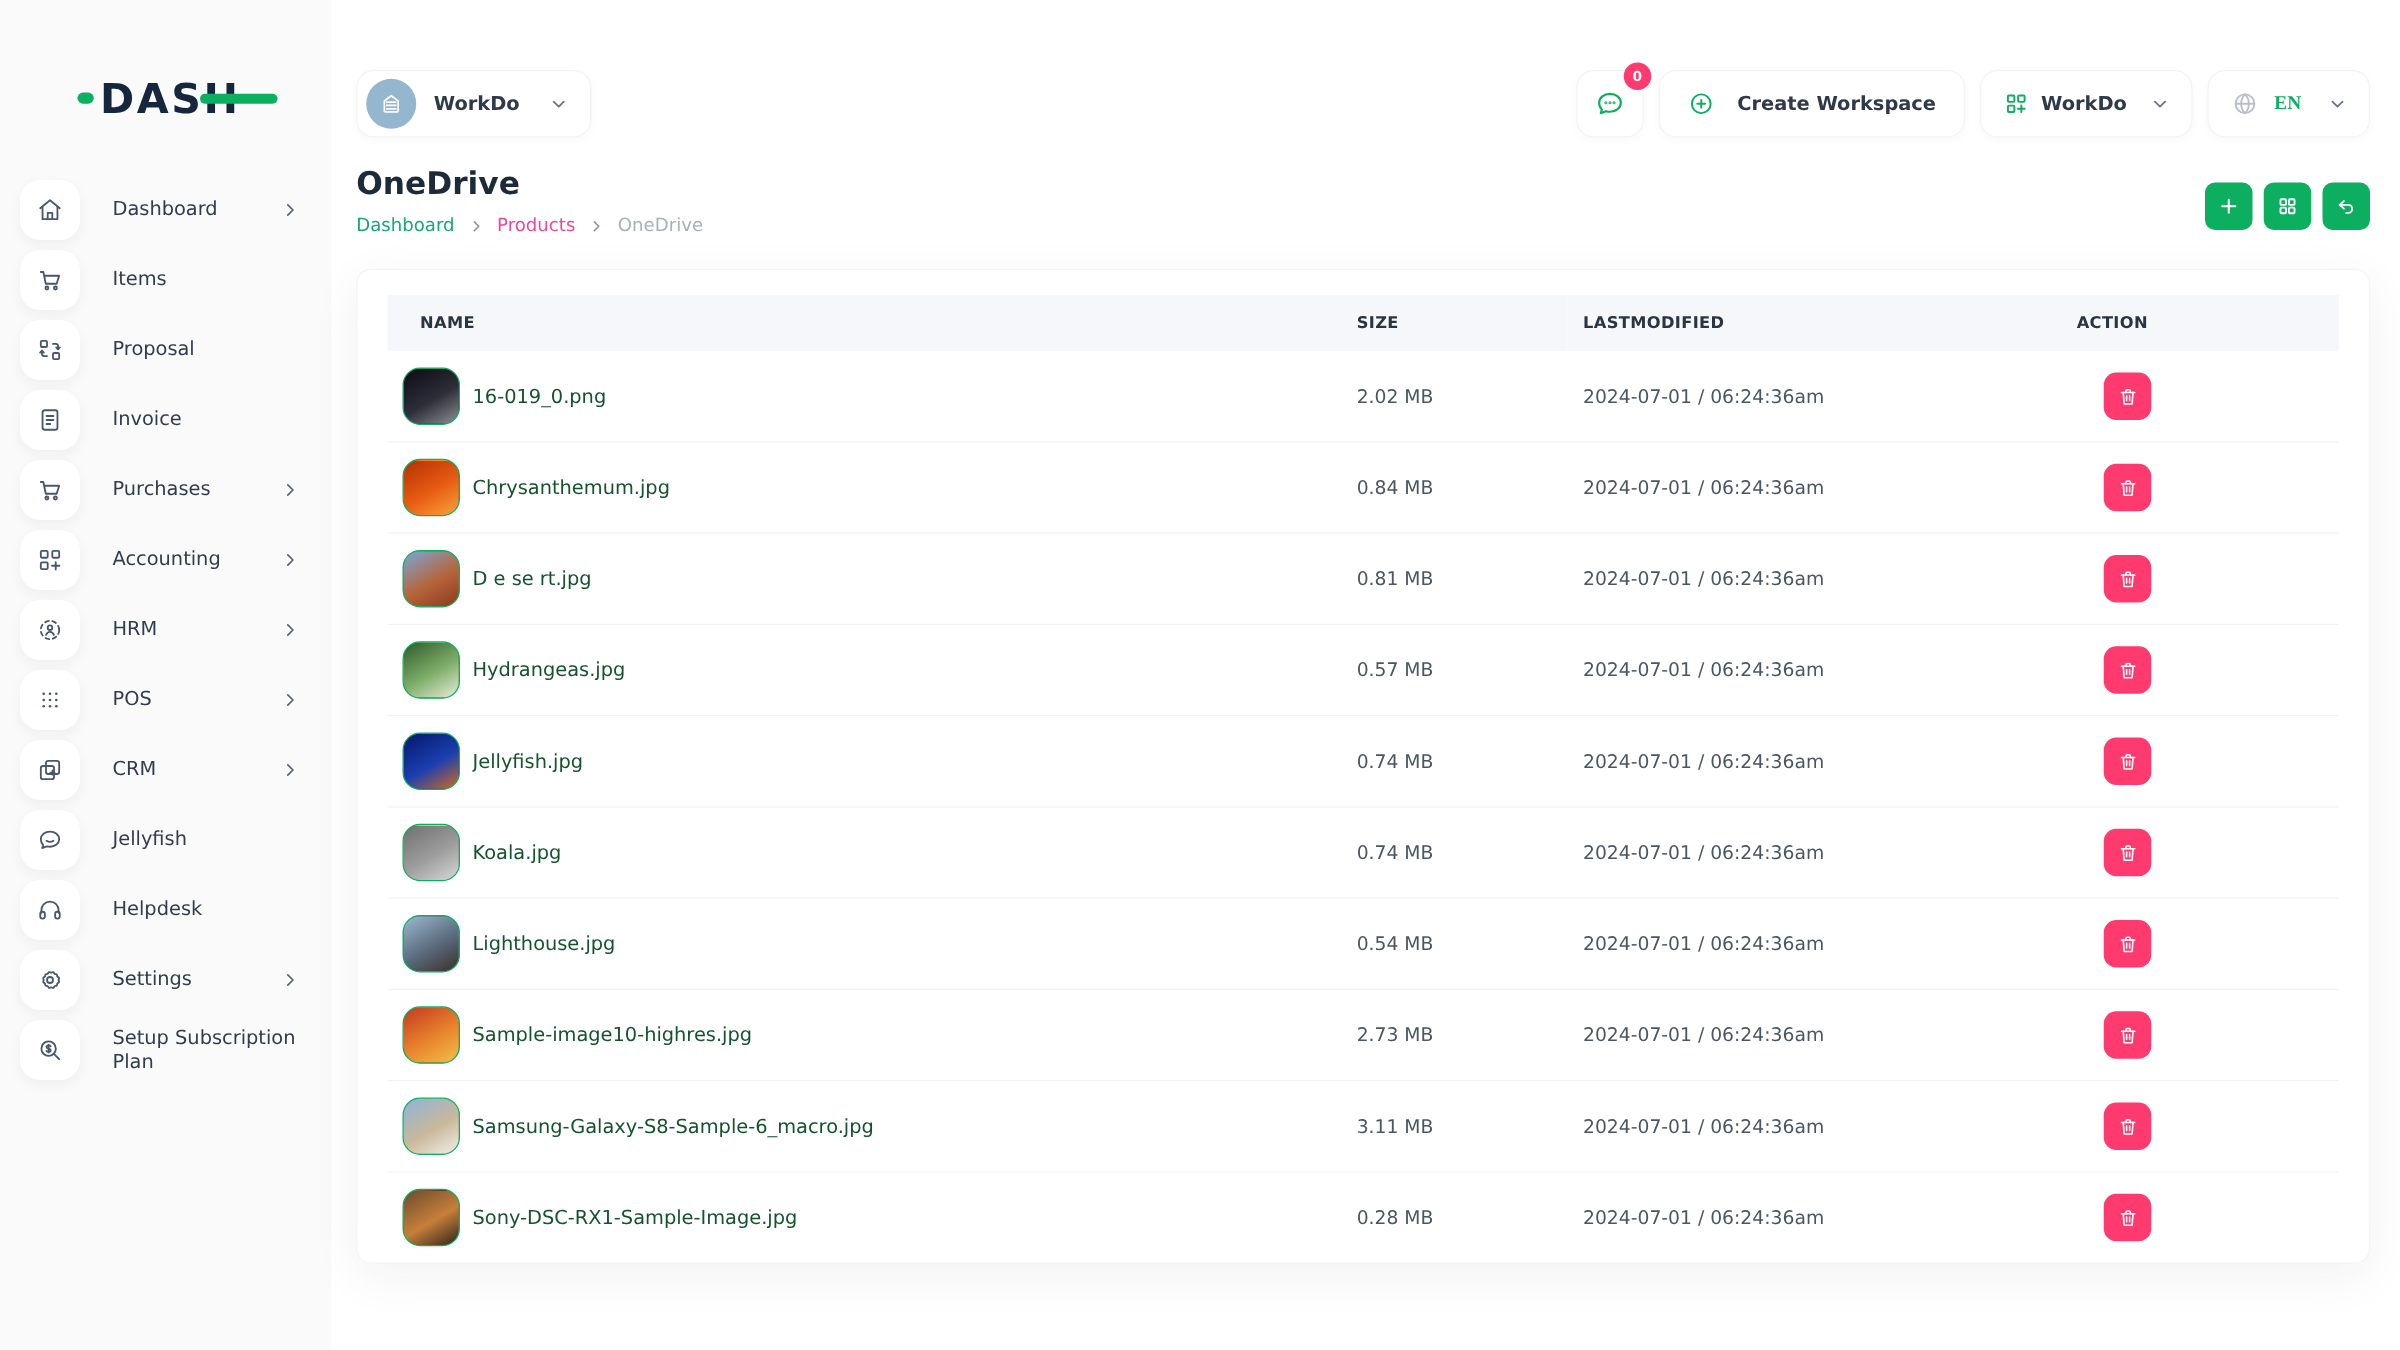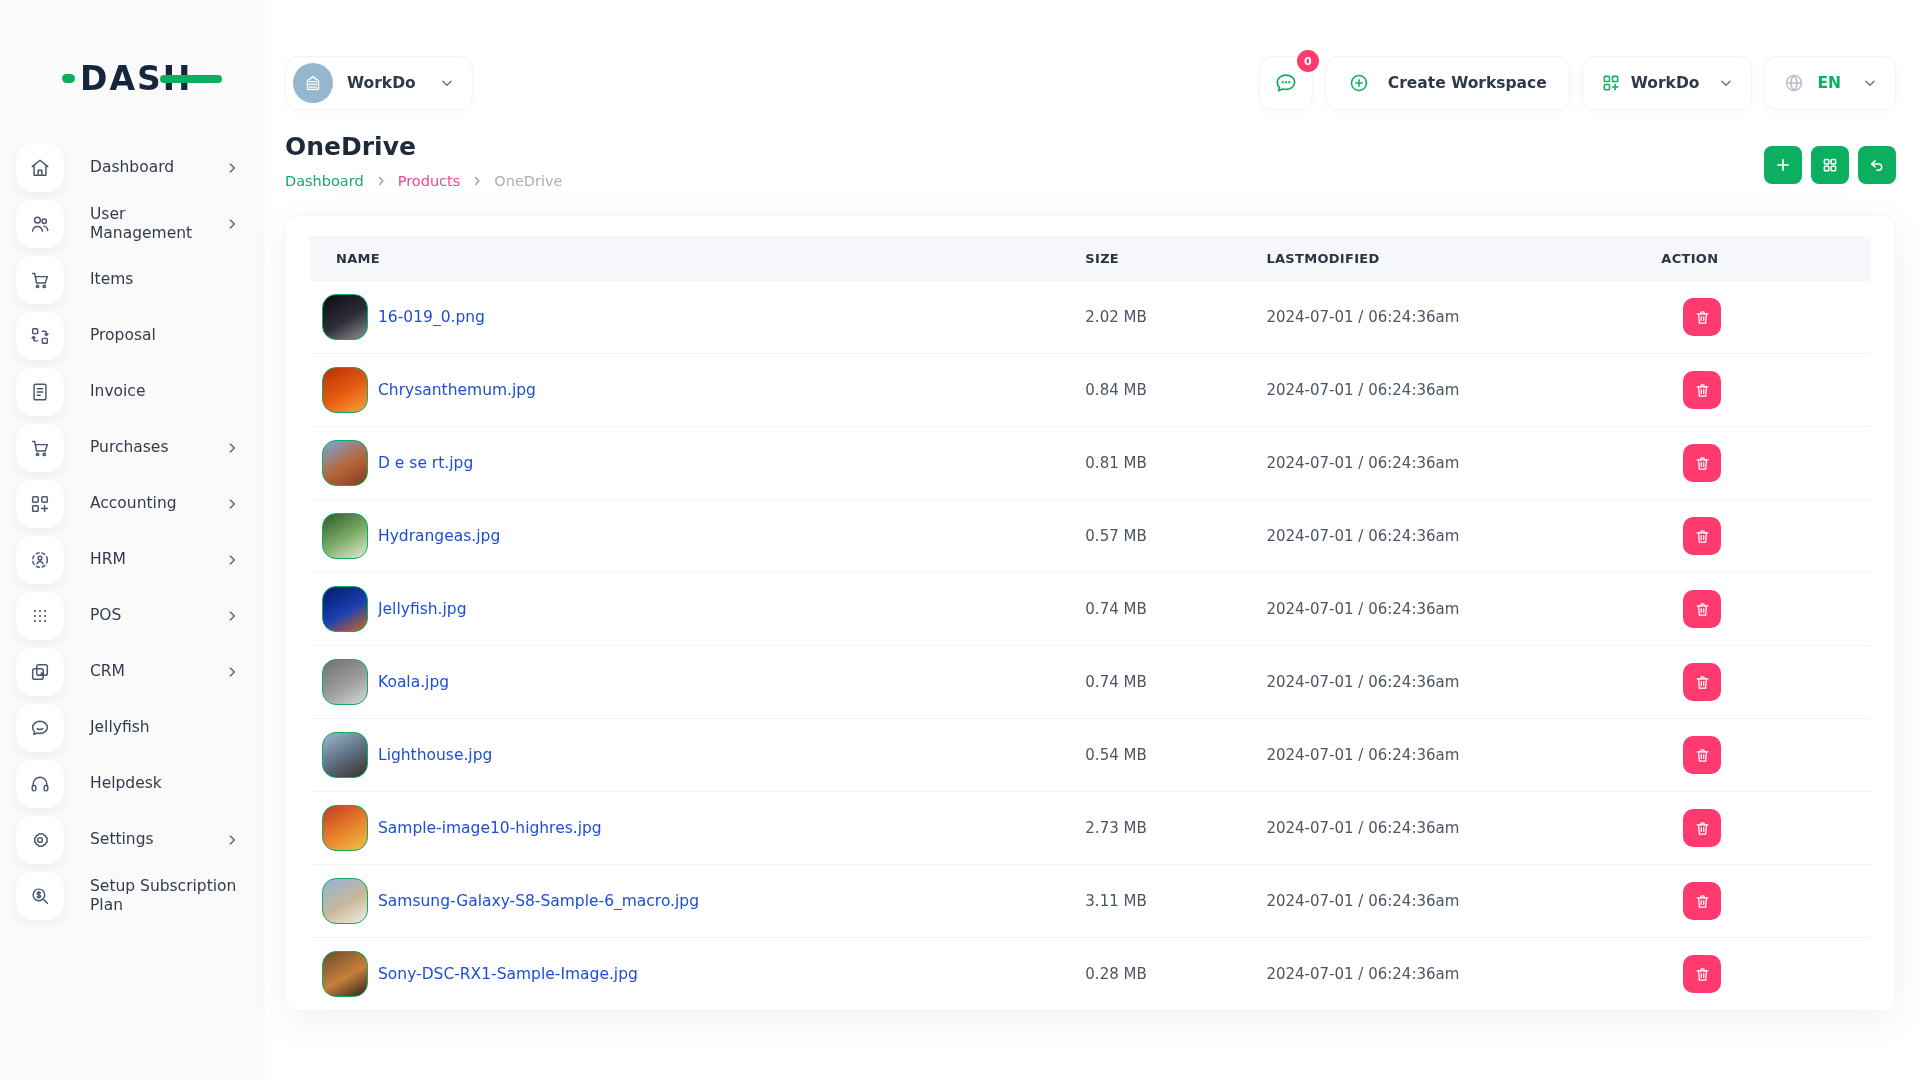--- a/index.html
+++ b/index.html
@@ -40,21 +40,21 @@
   .chat-btn svg { width:26px; height:26px; color:#0CAF60; }
   .badge { position:absolute; top:-7px; right:-7px; min-width:22px; height:22px; border-radius:11px;
            background:#FF3A6E; color:#fff; font-size:11px; font-weight:700;
            display:flex; align-items:center; justify-content:center; padding:0 6px; }
   .cw-btn { padding:0 22px; gap:18px; }
   .cw-btn svg { width:22px; height:22px; color:#0CAF60; }
   .wd-btn { padding:0 18px; gap:10px; }
   .wd-btn svg.grid { width:20px; height:20px; color:#0CAF60; }
   .lang-btn { padding:0 18px; gap:12px; }
   .lang-btn .globe { width:22px; height:22px; color:#b9bfca; }
-  .lang-code { font-size:15.5px; font-weight:700; color:#0CAF60; }
+  .lang-code { font-size:15.5px; font-weight:700; color:#0CAF60;font-family:Liberation Serif, serif; }
   
   .title-row { display:flex; justify-content:space-between; align-items:flex-start; margin-top:22px; }
   .page-title { font-size:25px; font-weight:700; color:#1c2a3a; }
   .breadcrumb { display:flex; align-items:center; gap:11px; margin-top:12px; font-size:14.5px; }
   .bc-link { color:#17a873; text-decoration:none; cursor:pointer; }
   .bc-mid { color:#ec4899; cursor:pointer; }
   .bc-current { color:#a9b0bb; }
   .bc-sep { color:#8d95a3; display:flex; }
   .bc-sep svg { width:12px; height:12px; }
   .page-actions { display:flex; gap:9px; margin-top:14px; }
@@ -67,21 +67,21 @@
   table { width:100%; border-collapse:collapse; table-layout:fixed; }
   col.c-name { width:48.9%; } col.c-size { width:11.6%; } col.c-mod { width:25.3%; } col.c-act { width:14.2%; }
   thead th { background:#f6f7fb; text-align:left; font-size:13px; font-weight:700; color:#2b3442;
              letter-spacing:.3px; padding:15px 12px; }
   thead th:first-child { padding-left:26px; }
   tbody td { padding:13px 12px; border-bottom:1px solid #f1f2f5; vertical-align:middle;
              font-size:15px; color:#4c5563; }
   tbody tr:last-child td { border-bottom:none; }
   .name-cell { display:flex; align-items:center; gap:10px; }
   .thumb { width:46px; height:46px; border-radius:14px; border:1px solid #0CAF60; flex-shrink:0; cursor:pointer; }
-  .file-link { color:#1d4ed8; font-size:15.5px; text-decoration:none; cursor:pointer;
+  .file-link { color:#14532d; font-size:15.5px; text-decoration:none; cursor:pointer;
                white-space:nowrap; overflow:hidden; text-overflow:ellipsis; }
   .del-btn { width:38px; height:38px; margin-left:22px; border:none; border-radius:10px; background:#FF3A6E;
              color:#fff; display:flex; align-items:center; justify-content:center; cursor:pointer; }
   .del-btn svg { width:17px; height:17px; }
 </style>
 </head>
 <body>
 
 <aside class="sidebar">
   <div class="logo">
@@ -102,36 +102,20 @@
           </svg>
         </span>
     <span class="menu-label">Dashboard</span>
     <span class="menu-chevron">
       <svg viewBox="0 0 24 24" fill="none" stroke="currentColor" stroke-width="2.4" stroke-linecap="round" stroke-linejoin="round">
             <path d="m9 5 7 7-7 7"></path>
           </svg>
     </span>
   </li>
 
-  <li class="menu-item">
-    <span class="icon-box">
-          <svg viewBox="0 0 24 24" fill="none" stroke="currentColor" stroke-width="1.6" stroke-linecap="round" stroke-linejoin="round">
-            <circle cx="9.2" cy="7.8" r="3.1"></circle>
-            <path d="M3.8 19.8c.6-3.2 2.7-5 5.4-5s4.8 1.8 5.4 5"></path>
-            <circle cx="16.6" cy="9" r="2.4"></circle>
-            <path d="M16.2 14.3c2.2.3 3.8 2 4.3 4.7"></path>
-          </svg>
-        </span>
-    <span class="menu-label">User Management</span>
-    <span class="menu-chevron">
-      <svg viewBox="0 0 24 24" fill="none" stroke="currentColor" stroke-width="2.4" stroke-linecap="round" stroke-linejoin="round">
-            <path d="m9 5 7 7-7 7"></path>
-          </svg>
-    </span>
-  </li>
 
   <li class="menu-item">
     <span class="icon-box">
           <svg viewBox="0 0 24 24" fill="none" stroke="currentColor" stroke-width="1.6" stroke-linecap="round" stroke-linejoin="round">
             <circle cx="9.3" cy="19" r="1.3"></circle>
             <circle cx="16.7" cy="19" r="1.3"></circle>
             <path d="M4 5h2.2l2.1 10.3h9.5L20 8.3H7"></path>
           </svg>
         </span>
     <span class="menu-label">Items</span>

